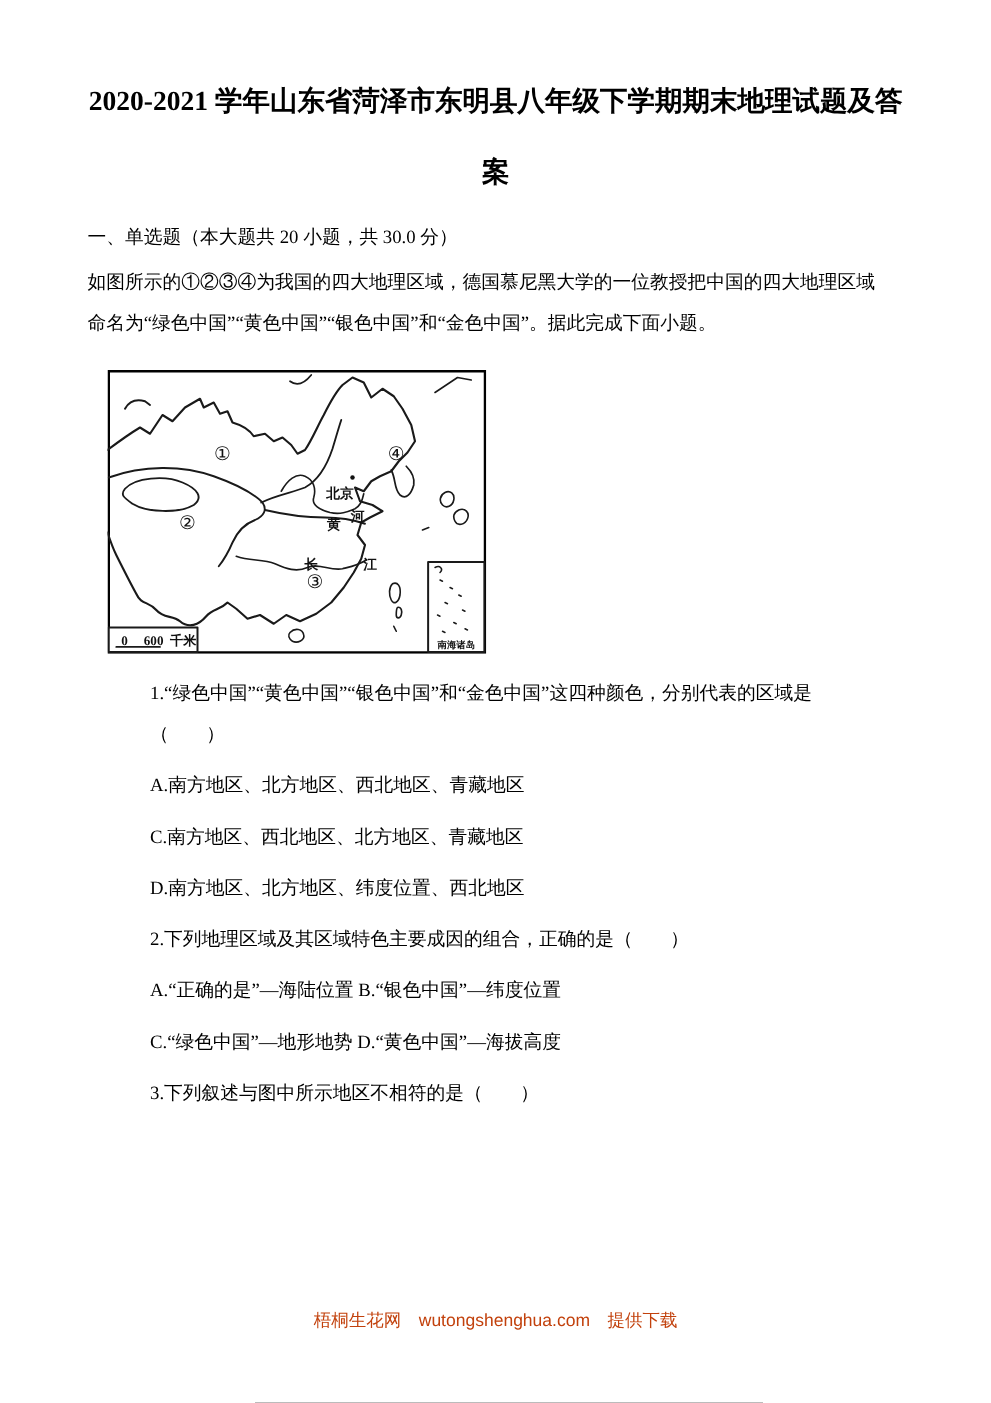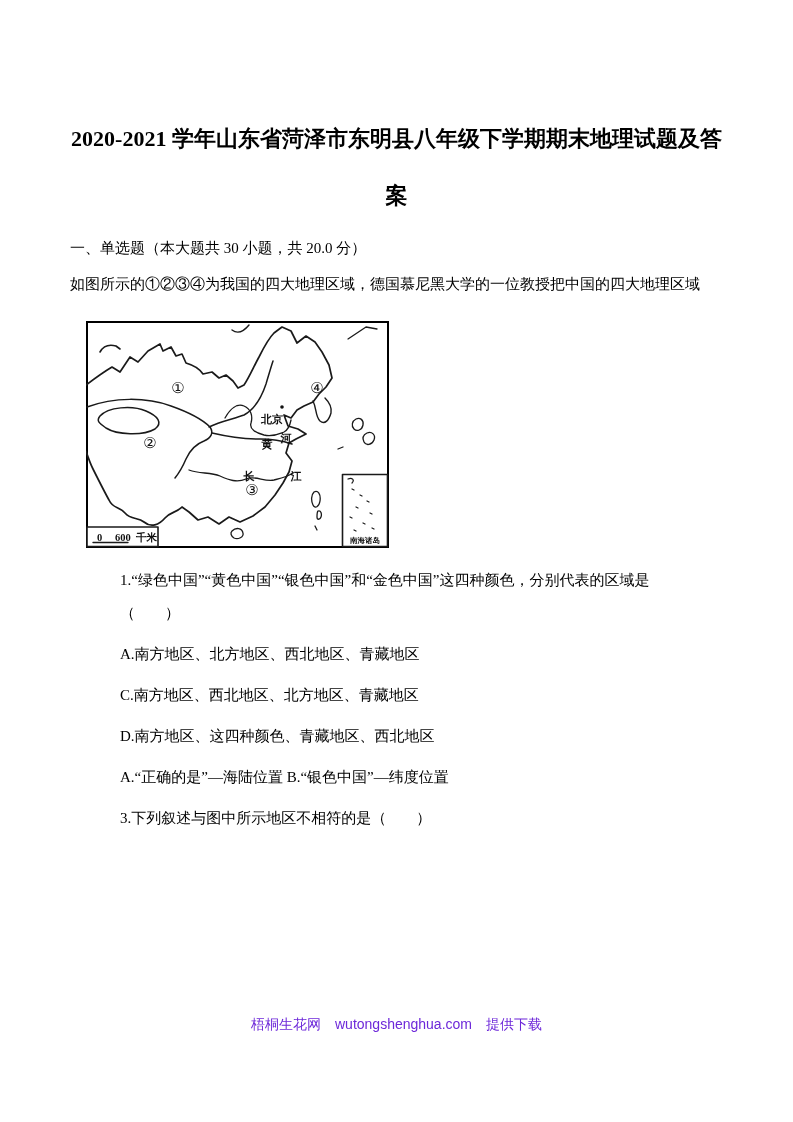--- a/index.html
+++ b/index.html
@@ -6,21 +6,21 @@
   .page{
     position:relative;
     width:793px;height:1122px;
     margin:0 auto;
     background:#ffffff;
     font-family:"Liberation Serif","DejaVu Serif",serif;
     color:#000;
     overflow:hidden;
   }
   .doc-title{
-    padding-top:110px;
+    padding-top:52px;
     text-align:center;
     font-weight:bold;
     font-size:22px;
     line-height:57px;
     white-space:nowrap;
   }
   .content{
     margin:8px 50px 0 70px;
   }
   .bodyline{
@@ -43,45 +43,46 @@
     margin-left:50px;
   }
   .qline{
     font-size:15px;
     line-height:33px;
     margin:0 0 8px 0;
     white-space:nowrap;
   }
   .doc-footer{
     position:absolute;
-    left:0;right:0;top:1016px;
+    left:0;right:0;top:1048px;
     text-align:center;
     font-size:14px;
-    color:#6d28d9;
+    color:#c2410c;
     font-family:"Liberation Sans","DejaVu Sans",sans-serif;
   }
   svg text{
     font-family:"Liberation Serif","DejaVu Serif",serif;
     fill:#111;
   }
 </style>
 </head>
 <body>
 
 <div class="page">
 
   <div class="doc-title">
     <div>2020-2021 学年山东省菏泽市东明县八年级下学期期末地理试题及答</div>
     <div>案</div>
   </div>
 
   <div class="content">
-    <p class="section">一、单选题（本大题共 30 小题，共 20.0 分）</p>
+    <p class="section">一、单选题（本大题共 20 小题，共 30.0 分）</p>
 
     <p class="bodyline">如图所示的①②③④为我国的四大地理区域，德国慕尼黑大学的一位教授把中国的四大地理区域</p>
+    <p class="bodyline">命名为“绿色中国”“黄色中国”“银色中国”和“金色中国”。据此完成下面小题。</p>
 
     <div class="map-figure">
       <svg width="303" height="227" viewBox="0 0 303 227">
 
         <rect x="1" y="1" width="301" height="225" fill="#ffffff" stroke="#000" stroke-width="2"></rect>
 
         <g fill="none" stroke="#1a1a1a" stroke-linecap="round" stroke-linejoin="round">
 
           <path stroke-width="1.7" d="M 0,64 C 8,58 16,52 26,46 L 34,51 L 44,36 L 52,41 L 62,30 L 74,23 L 77,30 L 85,26 L 90,35 L 96,33 L 100,42 C 107,44 113,47 117,53 L 126,51 L 133,57 L 140,54 L 147,60 L 152,67 L 158,64 C 163,57 168,45 173,36 C 177,28 182,18 188,12 L 196,6 L 205,10 L 211,22 L 220,15 L 229,21 L 236,31 L 243,44 L 246,57 L 240,66 L 233,73 L 227,81 L 218,85 L 211,89 L 205,97 L 198,94 L 202,105 L 212,108 L 220,113 L 210,118 L 203,122 L 200,132 L 206,140 L 203,151 L 197,162 L 189,174 L 179,186 L 167,195 L 154,201 L 143,196 L 133,203 L 122,196 L 112,199 L 103,191 L 96,186 C 90,192 84,191 79,197 C 73,204 65,207 58,201 C 52,196 45,199 39,192 C 33,185 27,188 23,179 C 18,170 12,158 7,148 C 4,142 2,136 0,130"></path>
 
@@ -138,22 +139,24 @@
         <text x="50" y="220" font-size="10.5" font-weight="bold">千米</text>
 
         <text x="279" y="222" font-size="7.5" font-weight="bold" text-anchor="middle">南海诸岛</text>
       </svg>
     </div>
 
     <div class="questions">
       <p class="qline"><span>1.“绿色中国”“黄色中国”“银色中国”和“金色中国”这四种颜色，分别代表的区域是</span><br><span>（　　）</span></p>
       <p class="qline">A.南方地区、北方地区、西北地区、青藏地区</p>
       <p class="qline">C.南方地区、西北地区、北方地区、青藏地区</p>
-      <p class="qline">D.南方地区、这四种颜色、青藏地区、西北地区</p>
+      <p class="qline">D.南方地区、北方地区、纬度位置、西北地区</p>
 
+      <p class="qline">2.下列地理区域及其区域特色主要成因的组合，正确的是（　　）</p>
       <p class="qline">A.“正确的是”—海陆位置 B.“银色中国”—纬度位置</p>
+      <p class="qline">C.“绿色中国”—地形地势 D.“黄色中国”—海拔高度</p>
 
       <p class="qline">3.下列叙述与图中所示地区不相符的是（　　）</p>
     </div>
   </div>
 
   <div class="doc-footer">梧桐生花网　wutongshenghua.com　提供下载</div>
 </div>
 
 </body></html>

